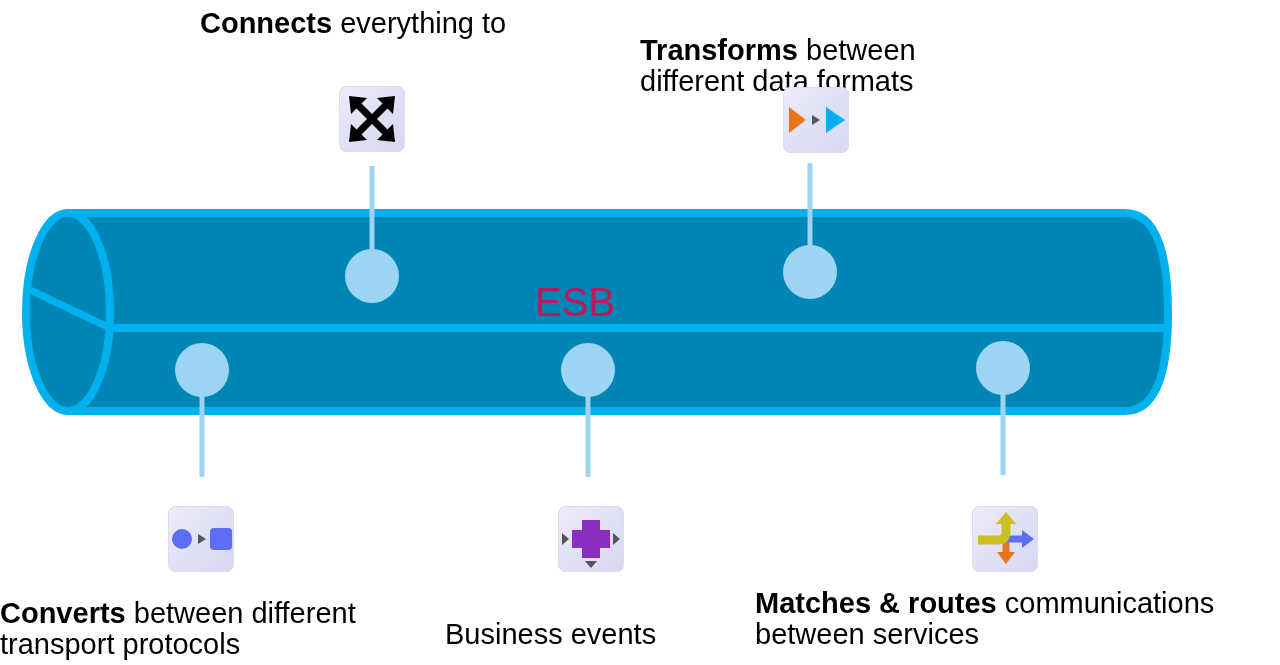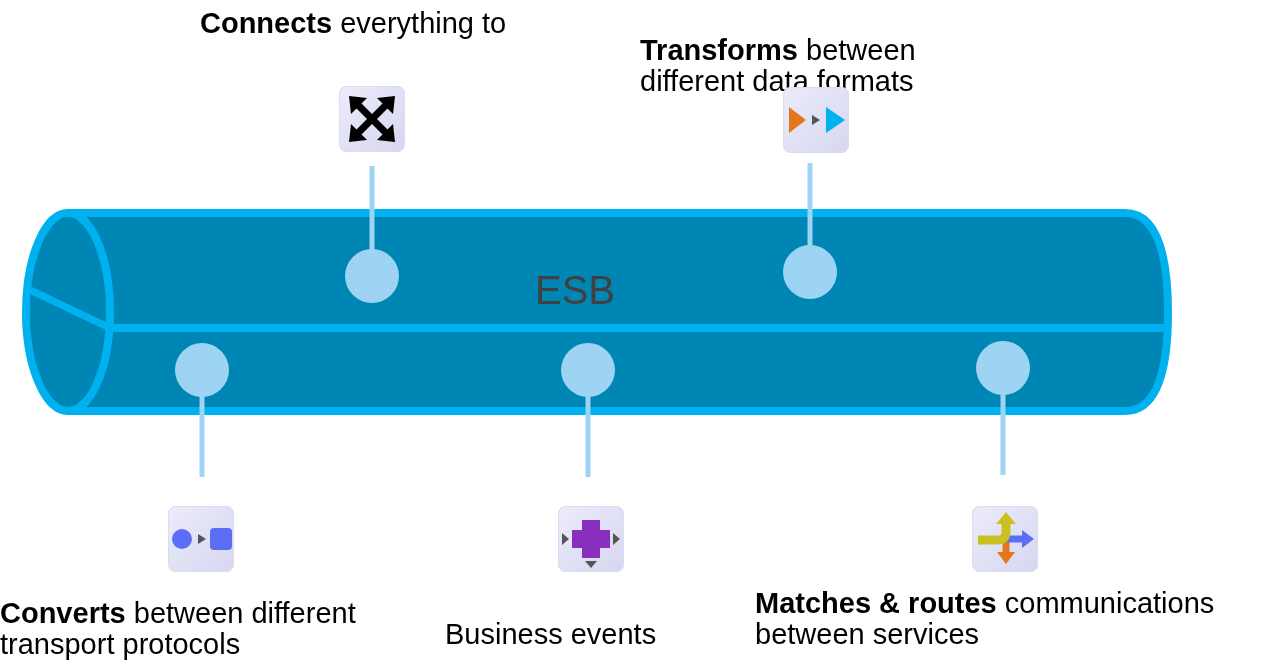--- a/index.html
+++ b/index.html
@@ -5,21 +5,21 @@
   html, body { margin:0; padding:0; background:#ffffff; }
   body { width:1280px; height:665px; position:relative; overflow:hidden;
          font-family:"Liberation Sans", sans-serif; color:#000; }
   svg.pipe { position:absolute; left:0; top:0; }
   .label { position:absolute; text-align:left; font-size:29px; line-height:31px; white-space:nowrap; }
   .label b { font-weight:bold; }
   .icon { position:absolute; width:66px; height:66px; border-radius:8px;
           background:linear-gradient(135deg,#ececfb 0%,#d6d6f0 100%);
           box-shadow:0 0 0 1px #dcdcef inset; }
   .icon svg { position:absolute; left:0; top:0; }
-  .esb-text { position:absolute; color:#404040; font-size:40px; }
+  .esb-text { position:absolute; color:#be185d; font-size:40px;margin-top:12px; }
 </style>
 </head>
 <body>
 
 <svg class="pipe" width="1280" height="665">
 
   <path d="M70,213 L1125,213 Q1168,213 1168,313 Q1168,411 1125,411 L70,411 Z" fill="#0086b5" stroke="#00b1ef" stroke-width="8"></path>
 
   <ellipse cx="68" cy="312" rx="42" ry="99" fill="#0086b5" stroke="#00b1ef" stroke-width="8"></ellipse>
 

